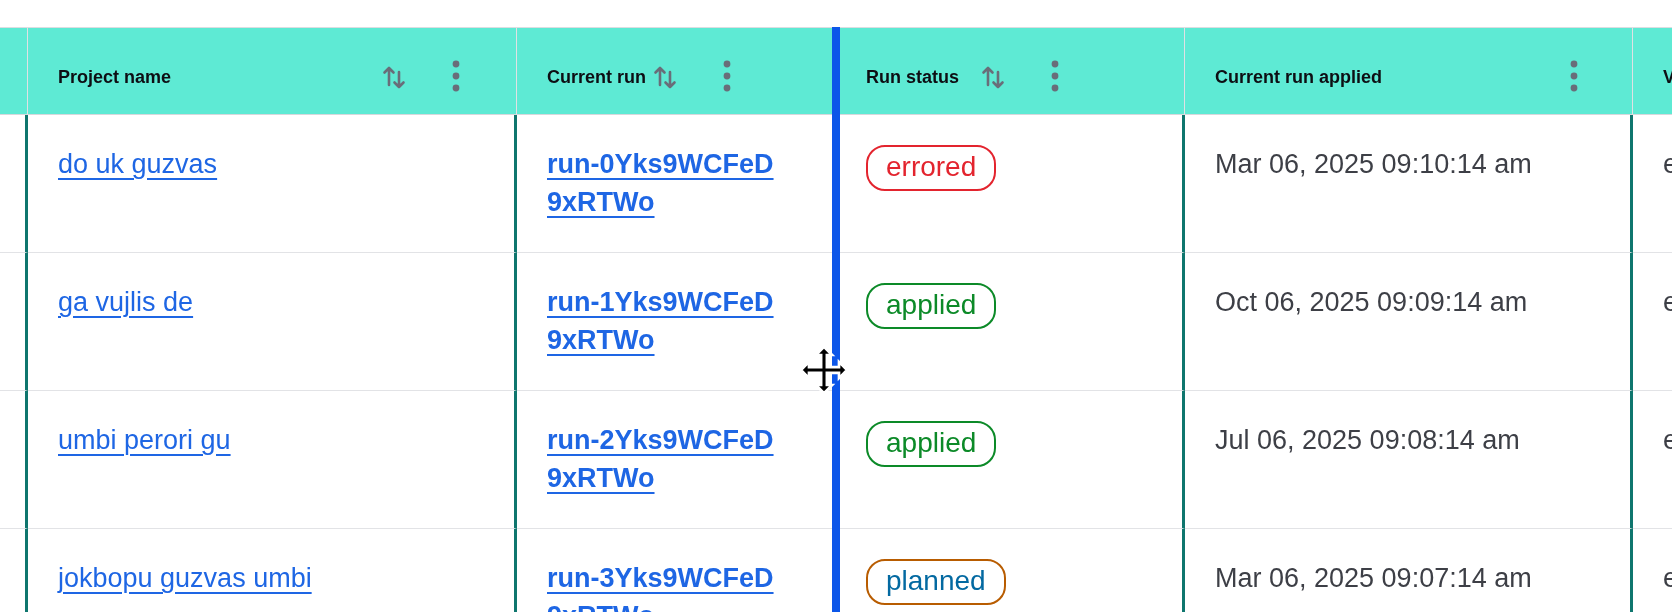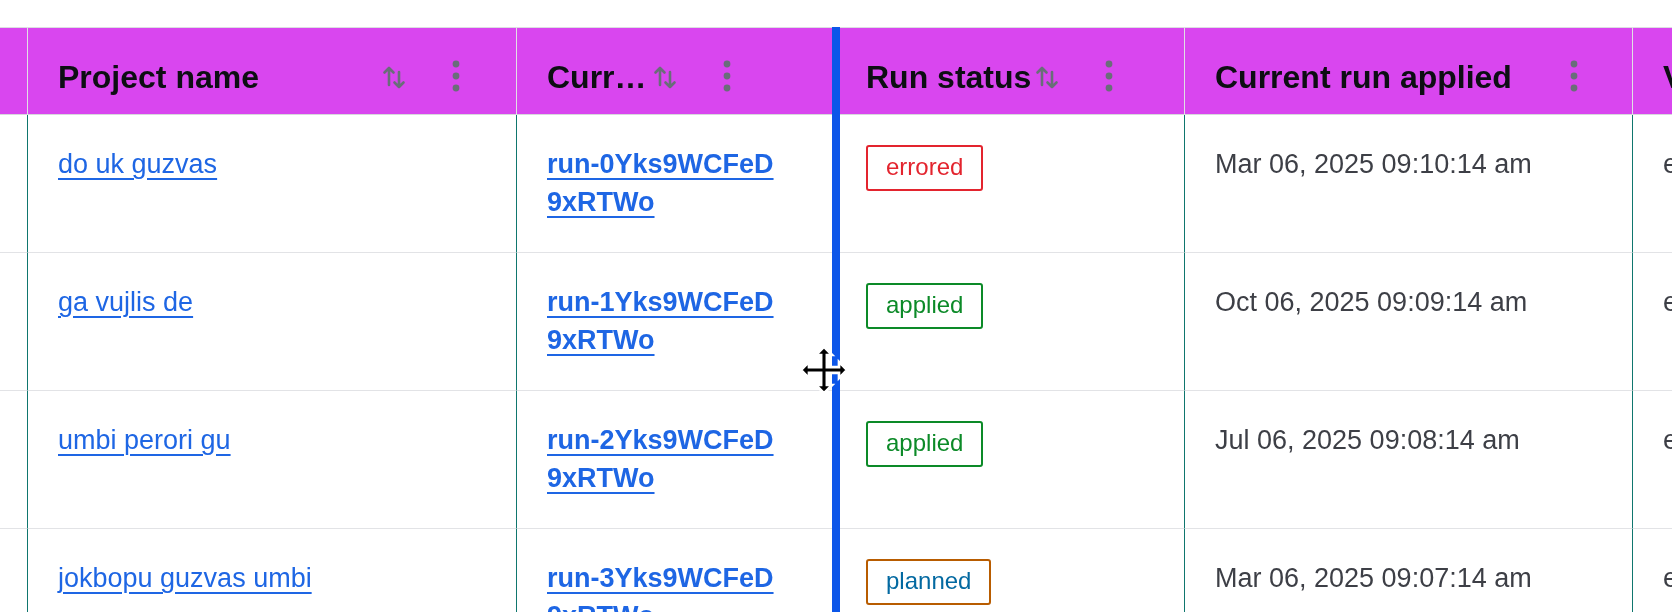--- a/index.html
+++ b/index.html
@@ -21,28 +21,28 @@
   }
 
   col.c-stub    { width: 28px; }
   col.c-project { width: 489px; }
   col.c-run     { width: 319px; }
   col.c-status  { width: 349px; }
   col.c-applied { width: 448px; }
   col.c-next    { width: 400px; }
 
   thead th {
-    background: #d946ef;
+    background: #5eead4;
     height: 88px;
     border-top: 1px solid #dcdde1;
     border-bottom: 1px solid #d7d8dc;
     border-right: 1px solid #e0e1e4;
     vertical-align: middle;
     text-align: left;
-    font-size: 32px;
+    font-size: 18px;
     font-weight: bold;
     color: #0d0e13;
     padding: 12px 0 0 30px;
   }
   thead th.last { border-right: none; }
 
   .th-inner { display: flex; align-items: center; }
   .th-label { white-space: nowrap; }
   .th-label.truncate {
     max-width: 118px;
@@ -66,21 +66,21 @@
     align-items: center;
     justify-content: center;
     cursor: pointer;
   }
   .sort-btn { margin-left: 0; }
   .kebab-btn { margin-left: 40px; }
 
   tbody td {
     height: 138px;
     border-bottom: 1px solid #e2e3e6;
-    border-right: 1px solid #0f766e;
+    border-right: 3px solid #0f766e;
     vertical-align: top;
     padding: 30px 24px 0 30px;
     font-size: 27px;
     line-height: 38px;
     color: #3d3f46;
     background: #ffffff;
   }
   tbody td.last { border-right: none; }
   tbody td.stub { padding: 0; }
 
@@ -88,23 +88,23 @@
     color: #1e66e4;
     text-decoration: underline;
     text-decoration-thickness: 2px;
     text-underline-offset: 5px;
   }
   .run-wrap { max-width: 228px; word-break: break-all; font-weight: bold; }
 
   .badge {
     display: inline-block;
     border: 2px solid currentColor;
-    border-radius: 3px;
+    border-radius: 19px;
     background: #ffffff;
-    font-size: 24px;
+    font-size: 28px;
     line-height: 36px;
     padding: 2px 18px 4px 18px;
     font-weight: normal;
   }
 
   .resize-bar {
     position: absolute;
     left: 832px;
     top: 27px;
     width: 8px;

